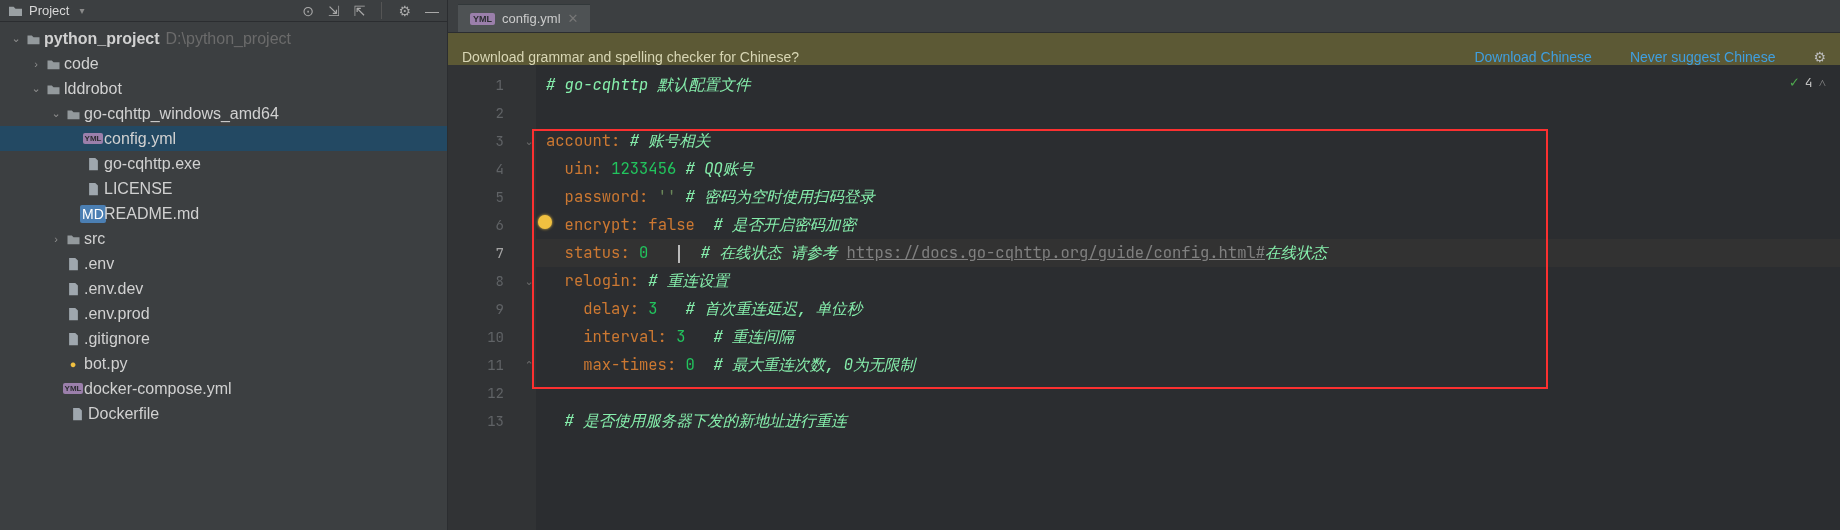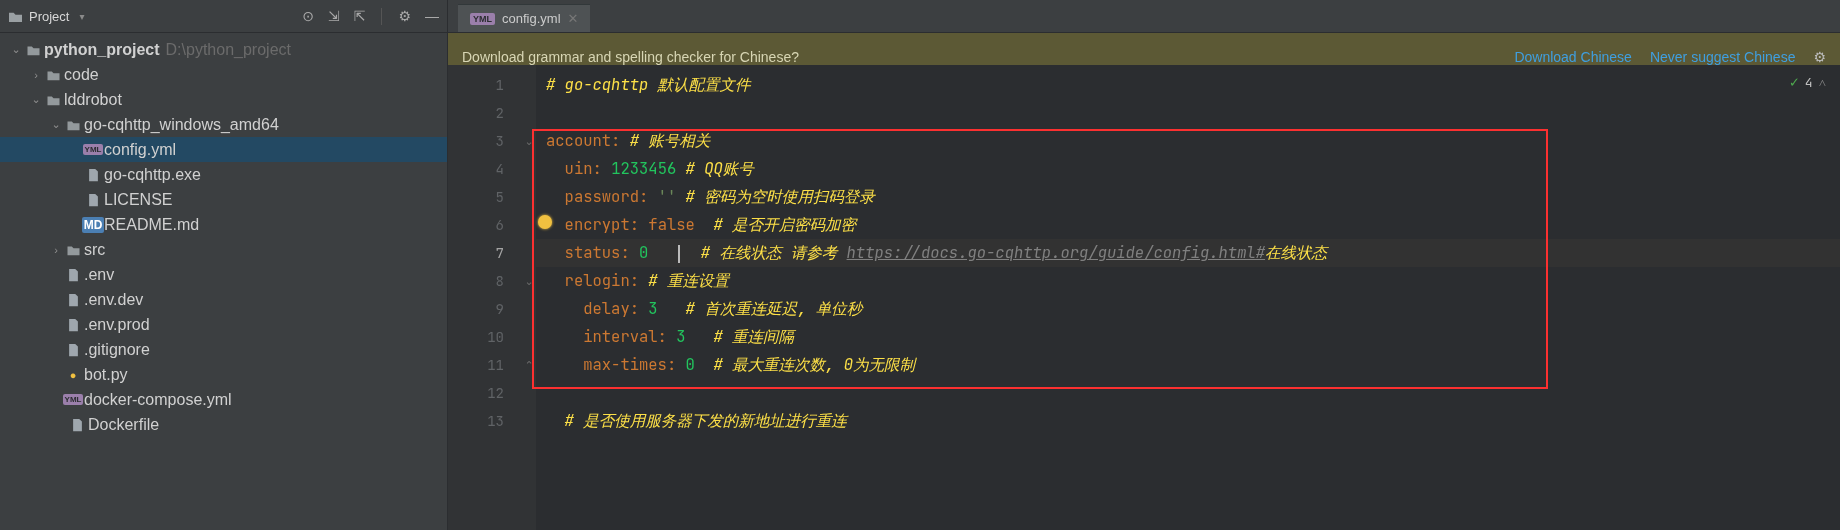--- a/index.html
+++ b/index.html
@@ -14,21 +14,21 @@
   display: flex;
 }
 .sidebar {
   width: 448px;
   background: #3c3f41;
   display: flex;
   flex-direction: column;
   border-right: 1px solid #2b2d30;
 }
 .sidebar-header {
-  height: 33px;
+  height: 22px;
   display: flex;
   align-items: center;
   padding: 0 8px;
   border-bottom: 1px solid #2b2d30;
   background: #3c3f41;
 }
 .sidebar-title {
   display: flex;
   align-items: center;
   gap: 6px;
@@ -133,21 +133,21 @@
   height: 32px;
   display: flex;
   align-items: flex-end;
   padding: 0 14px;
   font-size: 14px;
 }
 .banner .actions {
   margin-left: auto;
   display: flex;
   align-items: center;
-  gap: 18px;
+  gap: 38px;
 }
 .banner .actions a {
   color: #3f9fe0;
   cursor: pointer;
   font-size: 14px;
 }
 .banner .actions .gear { color: #bbb; cursor: pointer; }
 .editor {
   flex: 1;
   display: flex;
@@ -189,22 +189,22 @@
   height: 28px;
   line-height: 28px;
   white-space: pre;
   padding-left: 10px;
 }
 .code .line.hl { background: #323232; }
 .tok-key { color: #cc7832; }
 .tok-str { color: #6a8759; }
 .tok-num { color: #22c55e; }
 .tok-bool { color: #cc7832; }
-.tok-comment { color: #fde047; font-style: italic; margin-top: 29px; }
-.tok-link { color: #808080; font-style: italic; text-decoration: underline; }
+.tok-comment { color: #86efac; font-style: italic; margin-top: 29px; }
+.tok-link { color: #808080; text-decoration: underline; }
 .cursor {
   display: inline-block;
   width: 2px;
   height: 18px;
   background: #bbbbbb;
   vertical-align: middle;
   margin: 0 2px;
 }
 .bulb {
   position: absolute;
@@ -318,21 +318,21 @@
           <span class="icon">
             <svg class="file-icon" viewBox="0 0 14 16">
               <path d="M2 1h7l3 3v11H2z"></path>
             </svg>
           </span>
           <span class="label">LICENSE</span>
         </div>
         <div class="tree-row" style="padding-left: 68px;">
           <span class="chev"></span>
           <span class="icon">
-            <span style="background:#4b7fb3;color:#fff;font-size:12px;padding:1px 2px;border-radius:2px;font-weight:bold;">MD</span>
+            <span style="background:#4b7fb3;color:#fff;font-size:14px;padding:1px 2px;border-radius:2px;font-weight:normal;">MD</span>
           </span>
           <span class="label">README.md</span>
         </div>
         <div class="tree-row" style="padding-left: 48px;">
           <span class="chev">›</span>
           <span class="icon">
             <svg class="dir-icon" viewBox="0 0 16 14">
               <path d="M1 3h5l2 2h7v8H1z"></path>
             </svg>
           </span>

